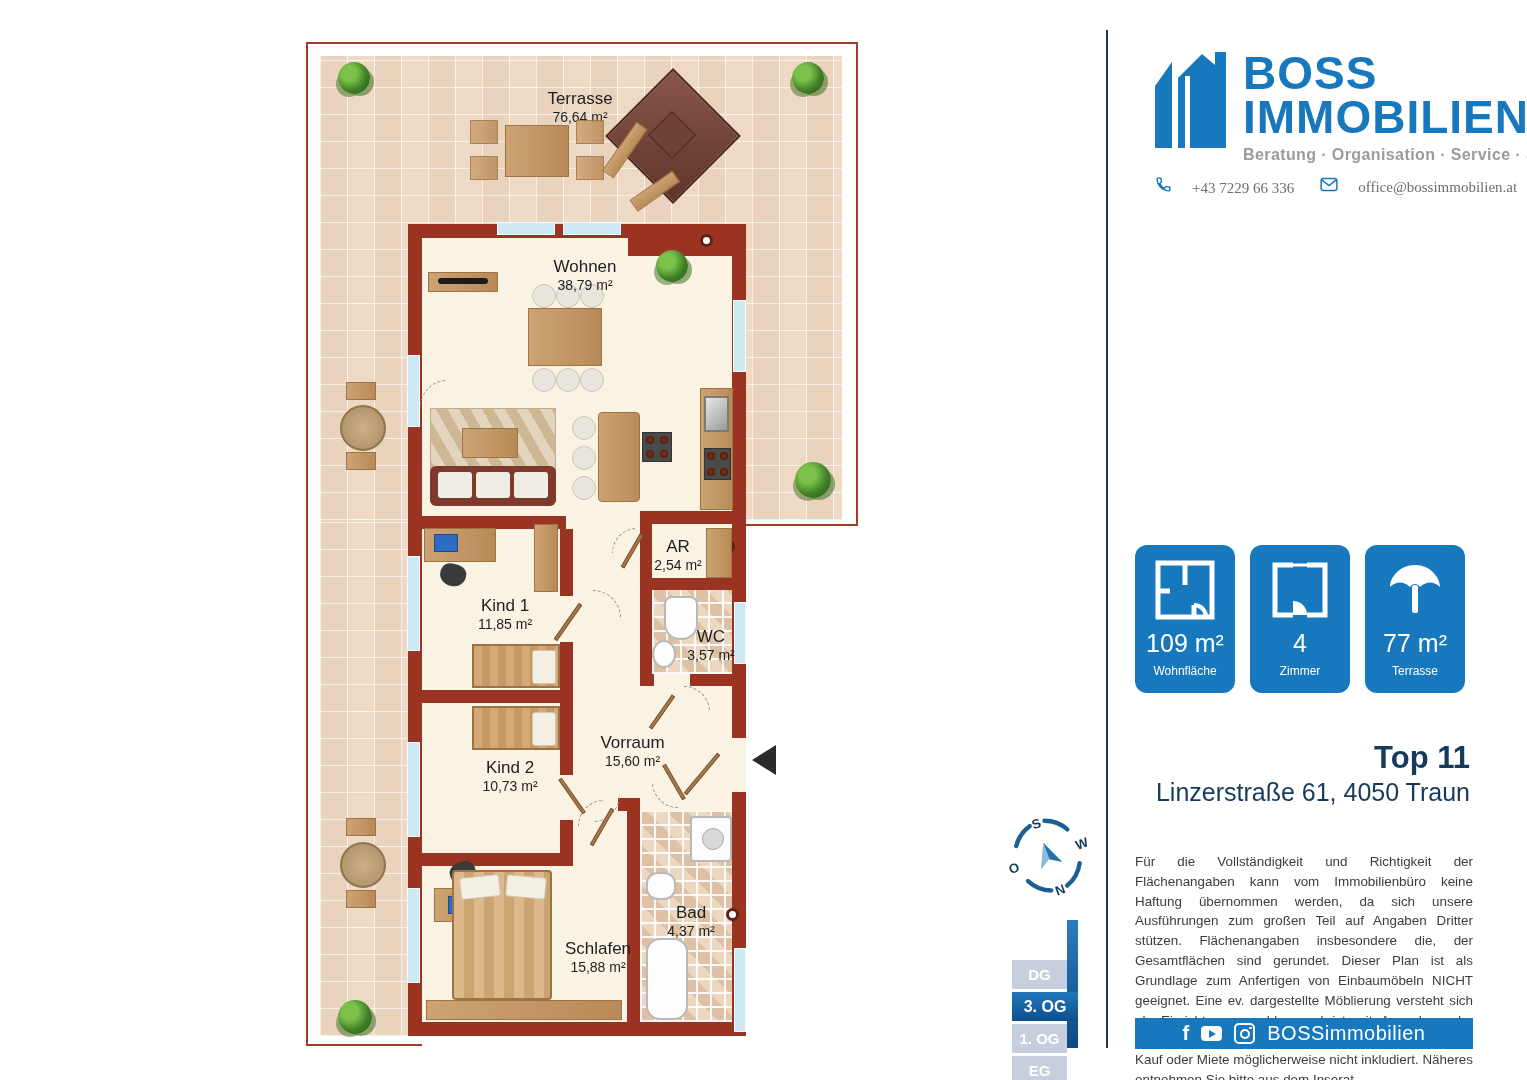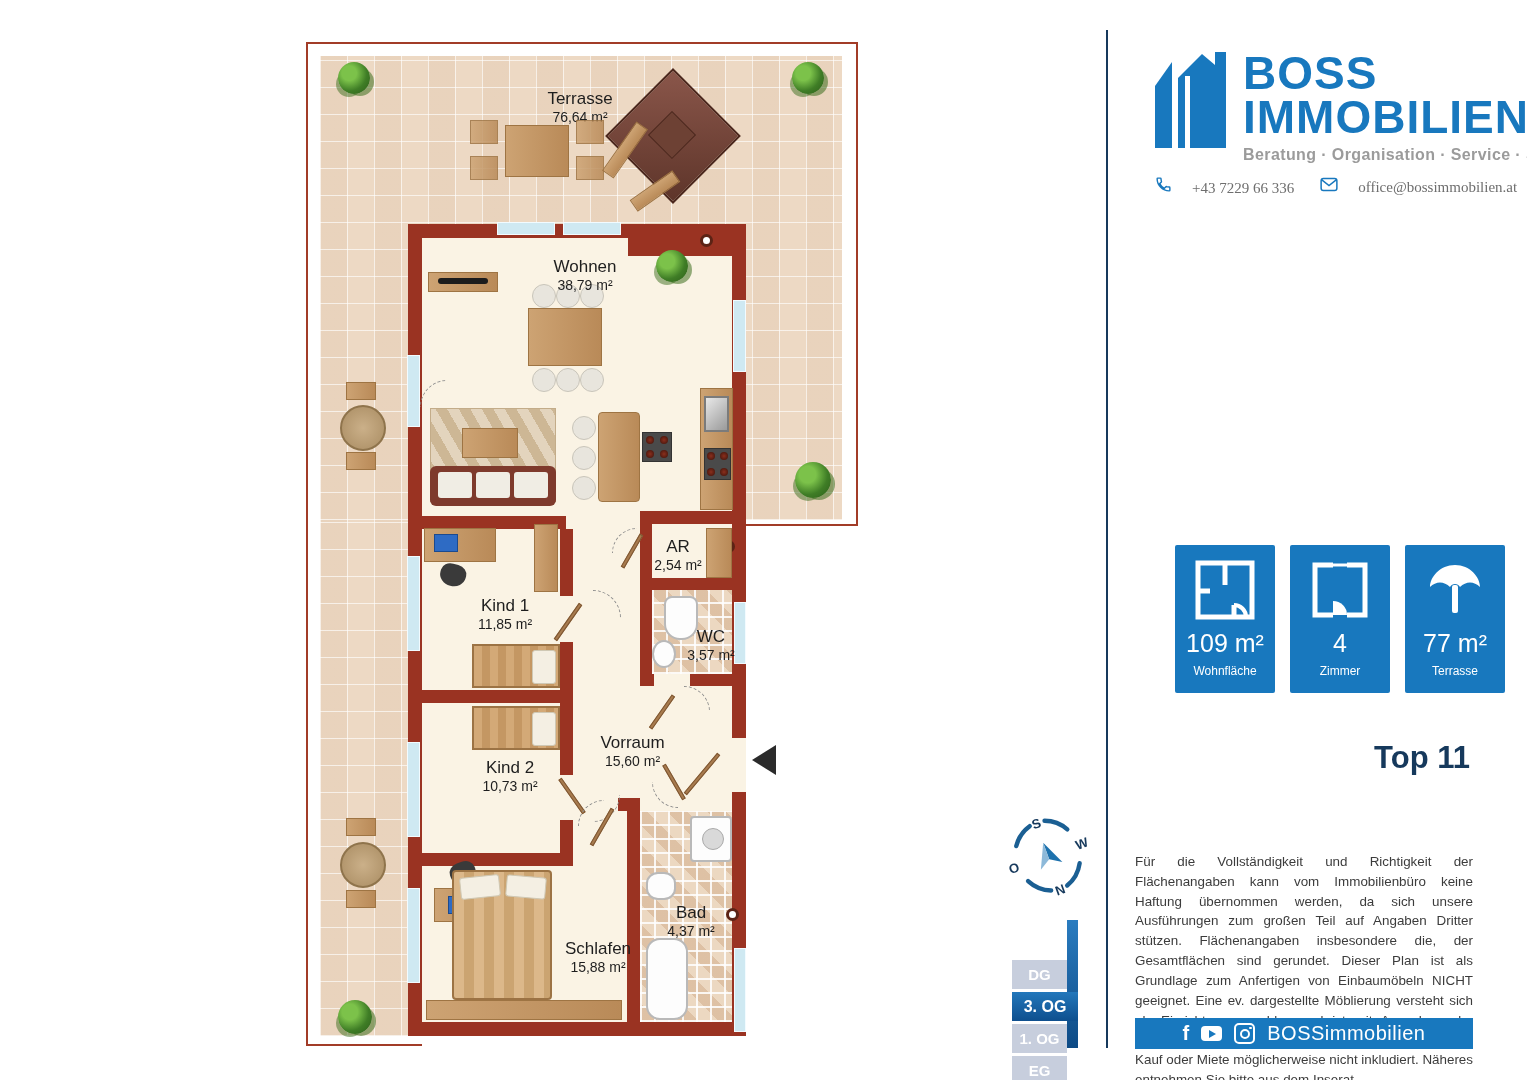--- a/index.html
+++ b/index.html
@@ -37,21 +37,21 @@
   .divider{position:absolute;left:1106px;top:30px;width:2px;height:1018px;background:#16395c;}
   .logo-wrap{position:absolute;left:1155px;top:52px;width:330px;}
   .logo-row{display:flex;align-items:flex-start;}
   .logo-text{margin-left:12px;color:#1878be;font-weight:bold;line-height:.95;letter-spacing:1px;}
   .logo-text .l1{font-size:46px;}
   .logo-text .l2{font-size:46px;}
   .tagline{color:#9b9b9b;font-size:16px;margin-top:8px;letter-spacing:.4px;white-space:nowrap;}
   .contact{position:absolute;left:1155px;top:176px;display:flex;gap:26px;color:#6e6e6e;font-size:15px;align-items:center;}
   .contact .c-item{display:flex;align-items:flex-end;gap:20px;font-family:Liberation Serif, serif;}
 
-  .statbox{position:absolute;width:100px;height:148px;background:#1878be;color:#fff;text-align:center;border-radius:2px;margin-left:40px;}
+  .statbox{position:absolute;width:100px;height:148px;background:#1878be;color:#fff;text-align:center;border-radius:12px;}
   .statbox svg{margin-top:14px;}
   .statbox .v{font-size:25px;margin-top:4px;}
   .statbox .l{font-size:12px;margin-top:6px;}
 
   .title-wrap{position:absolute;left:1130px;top:740px;width:340px;text-align:right;color:#16395c;}
   .title-wrap .t{font-size:31px;font-weight:bold;text-align:right;}
   .title-wrap .a{font-size:25px;margin-top:2px;}
 
   .disclaimer{position:absolute;left:1135px;top:852px;width:338px;font-size:13.4px;line-height:1.48;color:#3c3c3c;text-align:justify;}
 
@@ -366,20 +366,21 @@
         <path d="M31 6 C 16 6 6 18 6 28 C 12 22 20 22 26 28 C 28 24 34 24 36 28 C 42 22 50 22 56 28 C 56 18 46 6 31 6 Z"></path>
         <rect x="28" y="26" width="6" height="28" rx="2"></rect>
       </g>
     </svg>
     <div class="v">77 m²</div>
     <div class="l">Terrasse</div>
   </div>
 
   <div class="title-wrap">
     <div class="t">Top 11</div>
+    <div class="a">Linzerstraße 61, 4050 Traun</div>
   </div>
 
   <div class="disclaimer">Für die Vollständigkeit und Richtigkeit der Flächenangaben kann vom Immobilienbüro keine Haftung übernommen werden, da sich unsere Ausführungen zum großen Teil auf Angaben Dritter stützen. Flächenangaben insbesondere die, der Gesamtflächen sind gerundet. Dieser Plan ist als Grundlage zum Anfertigen von Einbaumöbeln NICHT geeignet. Eine ev. dargestellte Möblierung versteht sich als Einrichtungsvorschlag und ist mit Ausnahme der Sanitärkeramik, Badewanne und/oder Duschanlage, bei Kauf oder Miete möglicherweise nicht inkludiert. Näheres entnehmen Sie bitte aus dem Inserat.</div>
 
   <div class="footerbar">
     <span class="fb-f">f</span>
     <span class="yt"></span>
     <span class="ig"></span>
     <span class="handle">BOSSimmobilien</span>
   </div>

